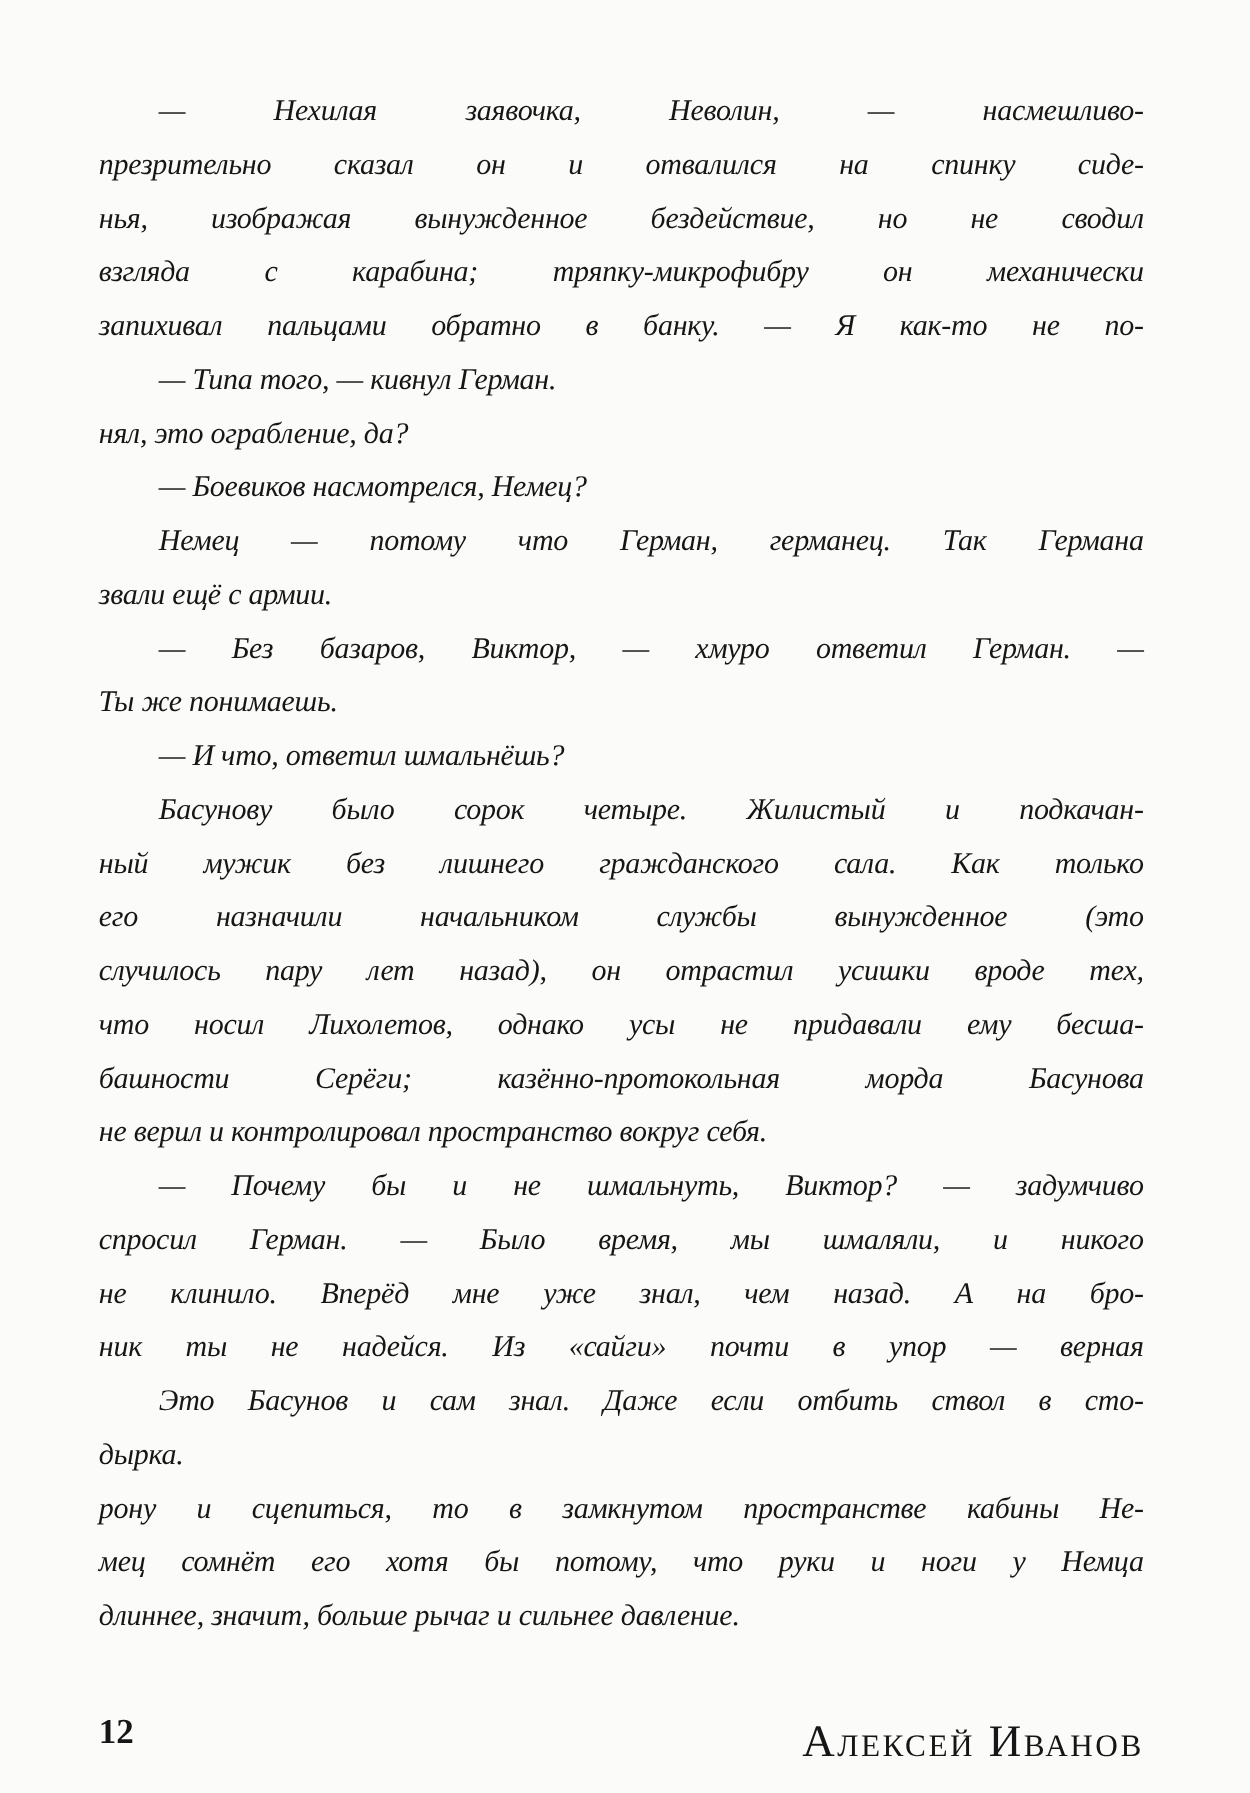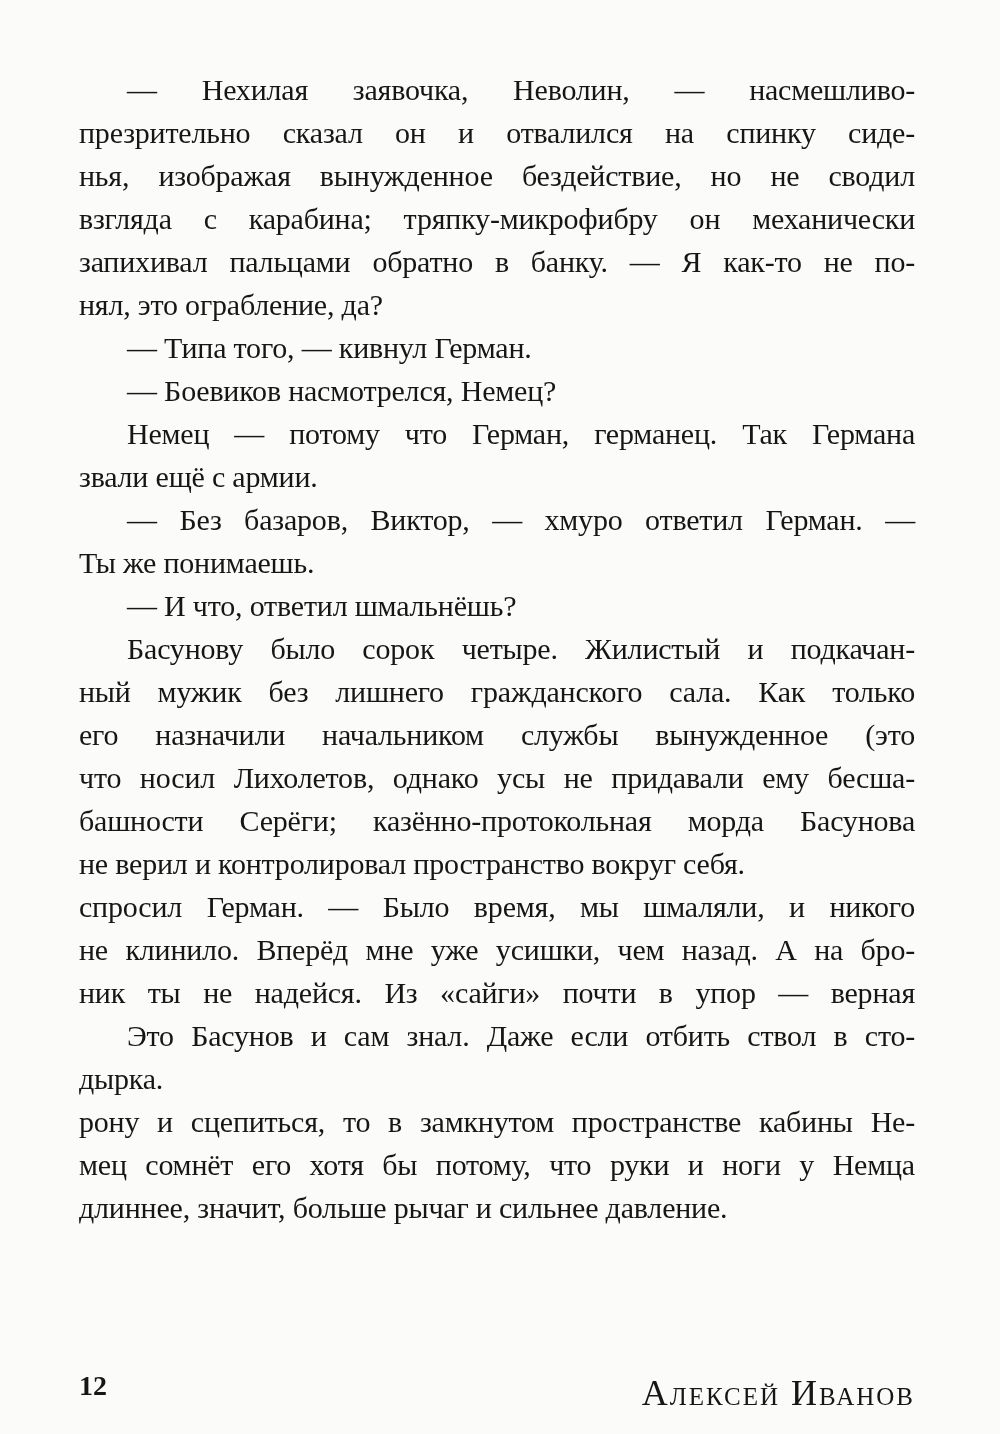--- a/index.html
+++ b/index.html
@@ -6,23 +6,24 @@
   body {
     width:1000px; height:1434px; background:#fbfbfa;
     position:relative; overflow:hidden;
     font-family:"Liberation Serif", "DejaVu Serif", serif;
     color:#161616;
   }
   .page-body {
     position:absolute; left:79px; top:68px; width:836px;
   }
   .line {
-    font-size:30px; line-height:43px; height:43px;
+    font-size:24px; line-height:43px; height:43px;
     white-space:nowrap; text-align:justify; text-align-last:justify;
     letter-spacing:-0.2px;
+    font-style:italic;
   }
   .line.last { text-align-last:left; }
   .line.indent { padding-left:48px; }
   .footer {
     position:absolute; left:79px; top:1348px; width:836px; height:40px;margin-top:22px;
   }
   .page-number {
     position:absolute; left:0; top:0; font-size:28px; font-weight:bold;
   }
   .running-head {
@@ -33,43 +34,45 @@
 </head>
 <body>
 
 <div class="page-body">
 
   <div class="line indent">— Нехилая заявочка, Неволин, — насмешливо-</div>
   <div class="line">презрительно сказал он и отвалился на спинку сиде-</div>
   <div class="line">нья, изображая вынужденное бездействие, но не сводил</div>
   <div class="line">взгляда с карабина; тряпку-микрофибру он механически</div>
   <div class="line">запихивал пальцами обратно в банку. — Я как-то не по-</div>
+  <div class="line indent last">— Типа того, — кивнул Герман.</div>
+
   <div class="line last">нял, это ограбление, да?</div>
-
-  <div class="line indent last">— Типа того, — кивнул Герман.</div>
 
   <div class="line indent last">— Боевиков насмотрелся, Немец?</div>
 
   <div class="line indent">Немец — потому что Герман, германец. Так Германа</div>
   <div class="line last">звали ещё с армии.</div>
 
   <div class="line indent">— Без базаров, Виктор, — хмуро ответил Герман. —</div>
   <div class="line last">Ты же понимаешь.</div>
 
   <div class="line indent last">— И что, ответил шмальнёшь?</div>
 
   <div class="line indent">Басунову было сорок четыре. Жилистый и подкачан-</div>
   <div class="line">ный мужик без лишнего гражданского сала. Как только</div>
   <div class="line">его назначили начальником службы вынужденное (это</div>
+  <div class="line">случилось пару лет назад), он отрастил усишки вроде тех,</div>
   <div class="line">что носил Лихолетов, однако усы не придавали ему бесша-</div>
   <div class="line">башности Серёги; казённо-протокольная морда Басунова</div>
   <div class="line last">не верил и контролировал пространство вокруг себя.</div>
 
+  <div class="line indent">— Почему бы и не шмальнуть, Виктор? — задумчиво</div>
   <div class="line">спросил Герман. — Было время, мы шмаляли, и никого</div>
-  <div class="line">не клинило. Вперёд мне уже усишки, чем назад. А на бро-</div>
+  <div class="line">не клинило. Вперёд мне уже знал, чем назад. А на бро-</div>
   <div class="line">ник ты не надейся. Из «сайги» почти в упор — верная</div>
   <div class="line indent">Это Басунов и сам знал. Даже если отбить ствол в сто-</div>
 
   <div class="line last">дырка.</div>
   <div class="line">рону и сцепиться, то в замкнутом пространстве кабины Не-</div>
   <div class="line">мец сомнёт его хотя бы потому, что руки и ноги у Немца</div>
   <div class="line last">длиннее, значит, больше рычаг и сильнее давление.</div>
 </div>
 
 <div class="footer">

